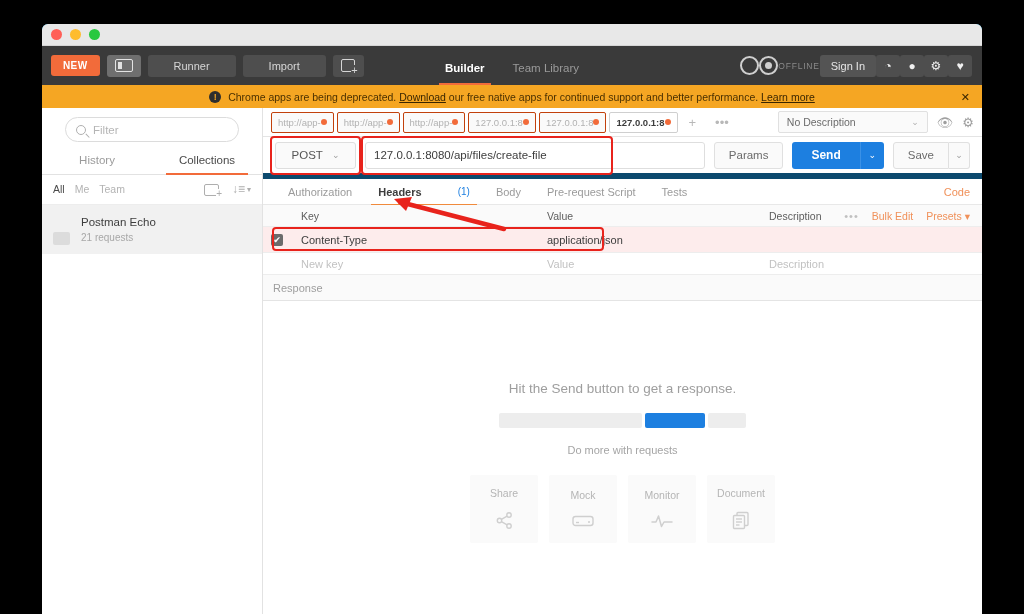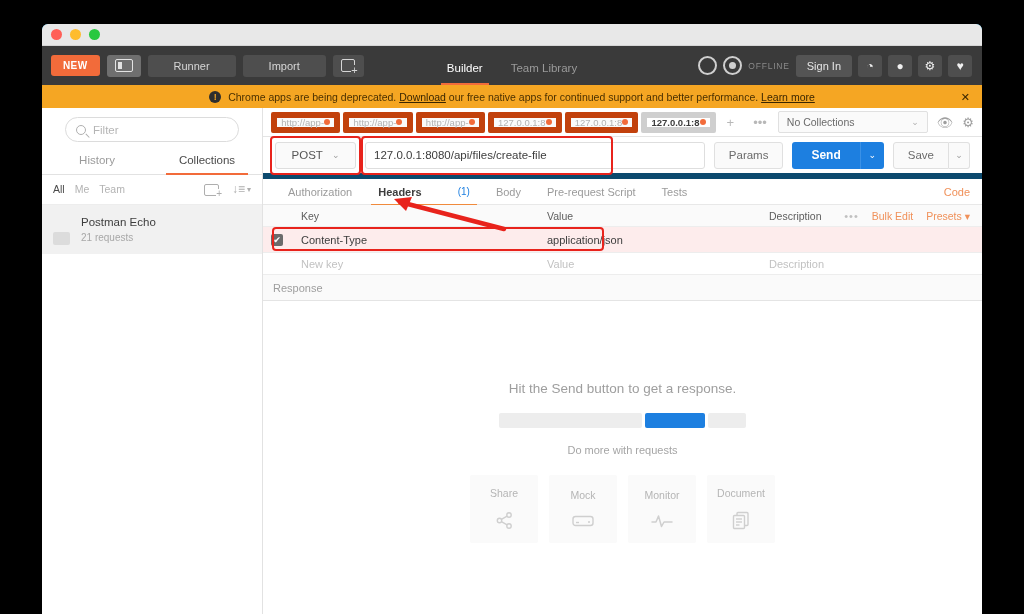--- a/index.html
+++ b/index.html
@@ -57,26 +57,26 @@
   .tb-center {
     position: absolute; left: 0; right: 0; top: 0; bottom: 0;
     display: flex; justify-content: center; align-items: flex-end;
     pointer-events: none;
   }
   .tb-center > * { pointer-events: auto; }
   .hdr-tab {
     font-size: 11.5px; padding: 0 14px 11px; color: #9a9a9a; cursor: pointer;
     position: relative;
   }
-  .hdr-tab.active { color: #fff; font-weight: normal; }
+  .hdr-tab.active { color: #fff; font-weight: bold; }
   .hdr-tab.active::after {
     content: ""; position: absolute; left: 8px; right: 8px; bottom: 0;
     height: 2.5px; background: #f26b3a;
   }
-  .tb-right { margin-left: auto; display: flex; align-items: center; gap: 6px; padding-right: 10px; }
+  .tb-right { margin-left: auto; display: flex; align-items: center; padding-right: 10px; }
   .circ-icon { width: 19px; height: 19px; border-radius: 50%; border: 2px solid #cfcfcf; position: relative; display:block; }
   .circ-icon.dotc::after { content:""; position:absolute; left:4px; top:4px; width:7px; height:7px; border-radius:50%; background:#cfcfcf; }
   .offline-label { font-size: 8.5px; color: #8a8a8a; letter-spacing: .8px; }
   .signin {
     background: #545454; color: #e6e6e6; font-size: 11px; padding: 5px 11px;
     border-radius: 3px; border: none; cursor: pointer;
   }
   .sq-btn {
     width: 24px; height: 22px; background: #4e4e4e; border-radius: 3px;
     display: flex; align-items: center; justify-content: center;
@@ -150,25 +150,24 @@
   
   .main { flex: 1 1 auto; display: flex; flex-direction: column; min-width: 0; background: #fff; }
 
   
   .tabstrip {
     height: 29px; flex: 0 0 auto; background: #fff;
     border-bottom: 1px solid #e4e4e4;
     display: flex; align-items: center; padding: 0 8px; gap: 3px;
   }
   .rtab {
-    height: 21px; min-width: 62px; border: 6px solid #c2410c; border-radius: 2px;
+    height: 21px; min-width: 62px; border: 1px solid #c2410c; border-radius: 2px;
     background: #fafafa; display: flex; align-items: center; 
     padding: 0 6px; font-size: 9.5px; color: #b2b2b2; cursor: pointer;
     white-space: nowrap;
-    justify-content: center;
   }
   .rtab.active { background: #fff; color: #3c3c3c; font-weight: bold; border-color: #cfcfcf; }
   .rtab .udot { width: 6px; height: 6px; border-radius: 50%; background: #f26b3a; flex: 0 0 auto; margin-left: auto; }
   .tab-add, .tab-more { color: #b8b8b8; font-size: 13px; padding: 0 8px; cursor: pointer; }
   .env-wrap { margin-left: auto; display: flex; align-items: center; gap: 9px; }
   .env-select {
     width: 150px; height: 22px; border: 1px solid #e0e0e0; border-radius: 2px;
     background: #fafafa; display: flex; align-items: center; padding: 0 8px;
     font-size: 10.5px; color: #6b6b6b; cursor: pointer;
   }
@@ -389,21 +388,21 @@
         </div>
         <div class="rtab active">
           <span>127.0.0.1:8</span>
           <span class="udot"></span>
         </div>
         <span class="tab-add">+</span>
         <span class="tab-more">•••</span>
 
         <div class="env-wrap">
           <div class="env-select">
-            <span>No Collections</span>
+            <span>No Description</span>
             <span class="chev">⌄</span>
           </div>
           <span class="eye-icon">👁</span>
           <span class="gear-icon-el">⚙</span>
         </div>
       </div>
 
       <div class="urlbar">
         <div class="method-box">
           <span>POST</span>

